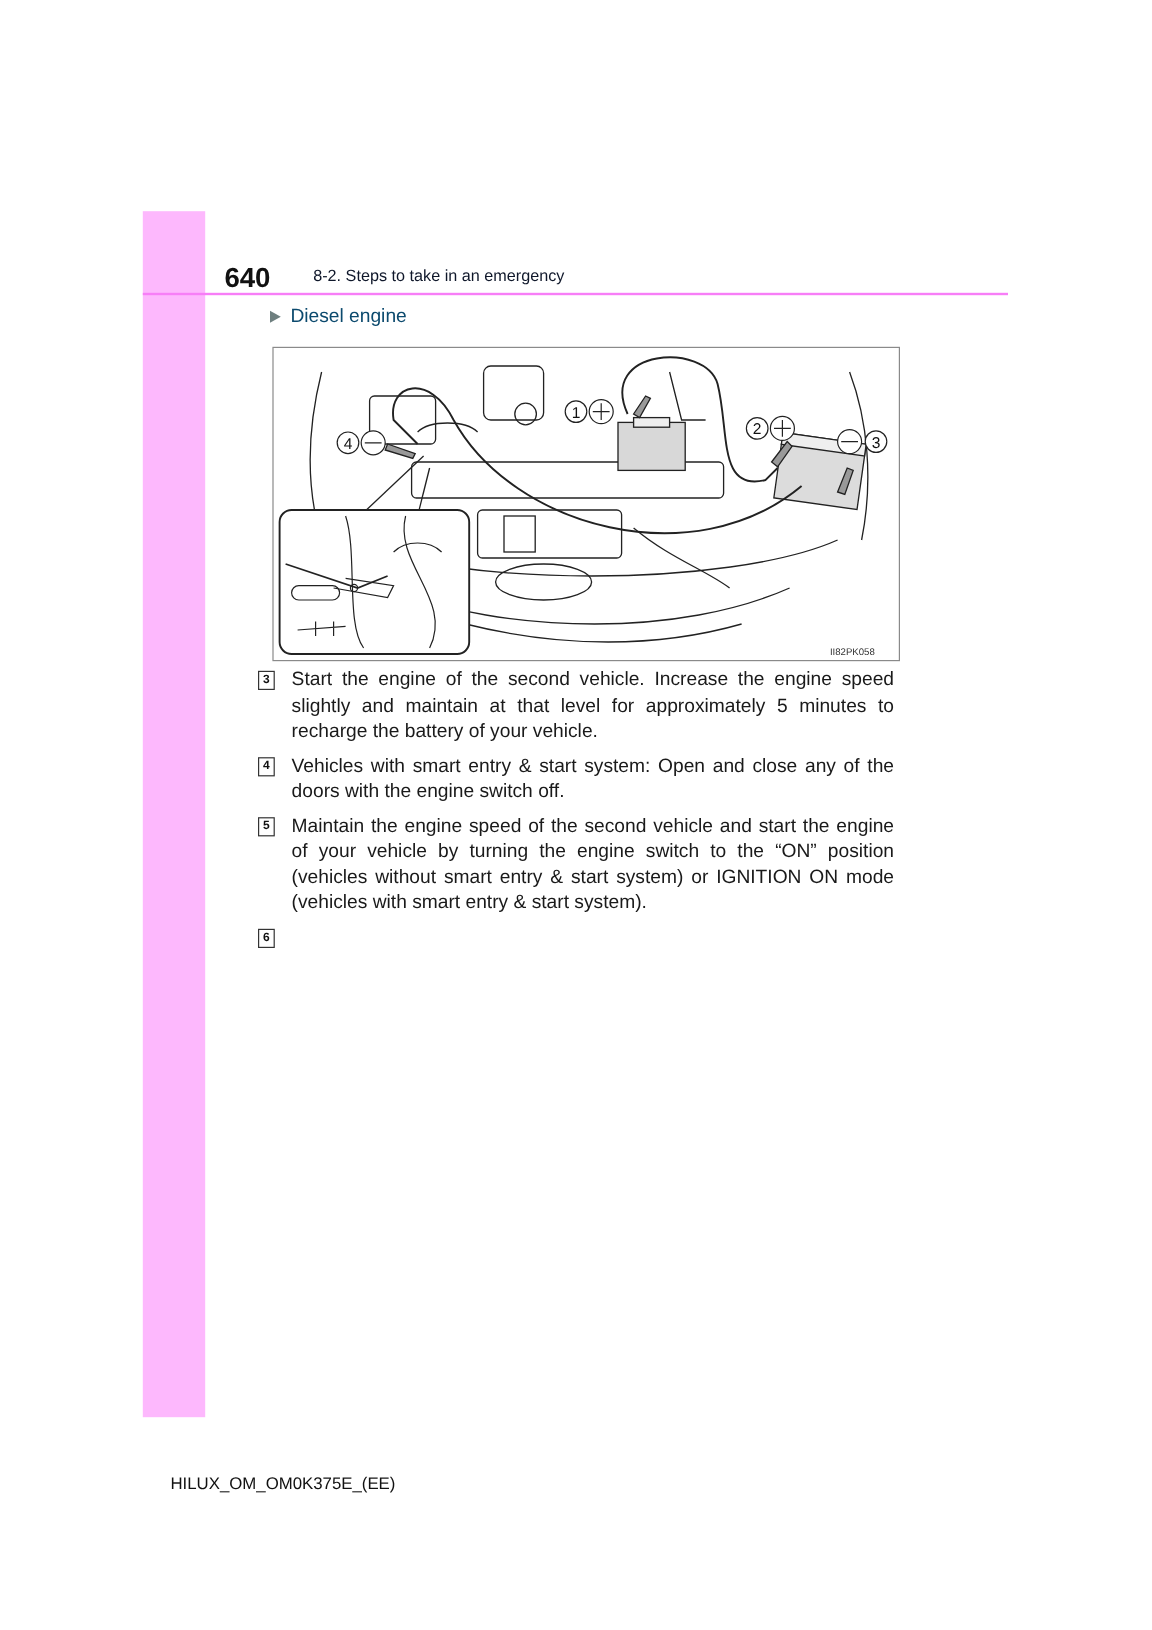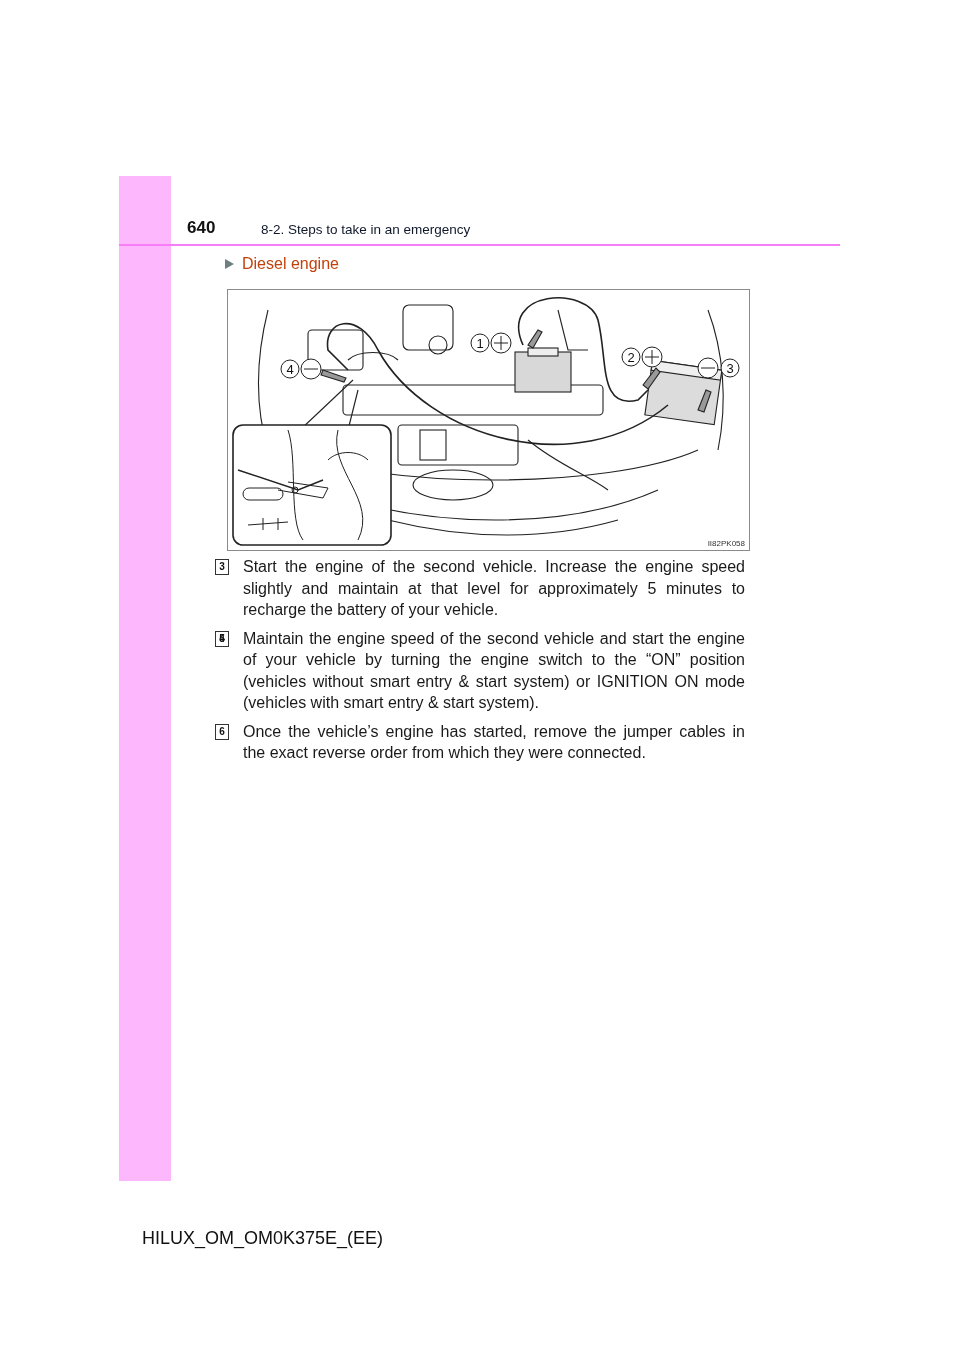--- a/index.html
+++ b/index.html
@@ -1,31 +1,31 @@
 <!DOCTYPE html>
 <html><head>
 <meta charset="utf-8">
 <style>
   html, body { margin: 0; padding: 0; background: #ffffff; }
   body { width: 960px; height: 1358px; position: relative; overflow: hidden;
          font-family: "Liberation Sans", sans-serif; color: #1a1a1a; }
   .sidebar { position: absolute; left: 119px; top: 176px; width: 52px; height: 1005px; background: #fdb8fd; }
   .header-rule { position: absolute; left: 119px; top: 244px; width: 721px; height: 2px; background: #f77ef7; }
-  .page-num { position: absolute; left: 187px; top: 218px; font-weight: bold; font-size: 17px; color: #111; }
+  .page-num { position: absolute; left: 187px; top: 218px; font-weight: bold; font-size: 23px; color: #111; }
   .section-title { position: absolute; left: 261px; top: 222px; font-size: 13.5px; color: #0f172a; }
-  .sub-heading { position: absolute; left: 225px; top: 255px; font-size: 16px; color: #c2410c; display: flex; align-items: center; }
+  .sub-heading { position: absolute; left: 225px; top: 255px; font-size: 16px; color: #0c4a6e; display: flex; align-items: center; }
   .tri { display: inline-block; width: 0; height: 0; border-top: 5px solid transparent; border-bottom: 5px solid transparent; border-left: 9px solid #6e7f7f; margin-right: 8px; }
   .figure { position: absolute; left: 227px; top: 289px; width: 521px; height: 260px; border: 1px solid #8a8a8a; background: #fff; overflow: hidden; }
   .figure svg { position: absolute; left: 0; top: 0; }
-  .fig-code { position: absolute; right: 4px; bottom: 2px; font-size: 8px; color: #333; }
+  .fig-code { position: absolute; right: 20px; bottom: 2px; font-size: 8px; color: #333; }
   .steps { position: absolute; left: 215px; top: 556px; width: 530px; font-size: 16px; line-height: 21.5px; color: #1a1a1a; }
   .step { position: relative; padding-left: 28px; margin-bottom: 7px; text-align: justify; }
   .num { position: absolute; left: 0; top: 3px; width: 12px; height: 14px; border: 1px solid #333; font-size: 10px; font-weight: bold; line-height: 14px; text-align: center; color: #111; }
   .note { padding-left: 10px; text-align: justify; margin-top: 0px; }
-  .footer { position: absolute; left: 142px; top: 1228px; font-size: 18px; color: #111; }
+  .footer { position: absolute; left: 142px; top: 1228px; font-size: 14px; color: #111; }
 </style>
 </head>
 <body>
 
 <div class="sidebar"></div>
 <div class="header-rule"></div>
 <div class="page-num">640</div>
 <div class="section-title">8-2. Steps to take in an emergency</div>
 
 <div class="sub-heading">
@@ -112,24 +112,24 @@
   <div class="fig-code">II82PK058</div>
 </div>
 
 <div class="steps">
   <div class="step">
     <span class="num">3</span>
     <span>Start the engine of the second vehicle. Increase the engine speed slightly and maintain at that level for approximately 5 minutes to recharge the battery of your vehicle.</span>
   </div>
   <div class="step">
     <span class="num">4</span>
+    <span>Vehicles with smart entry &amp; start system: Open and close any of the doors with the engine switch off.</span>
   </div>
   <div class="step">
     <span class="num">5</span>
     <span>Maintain the engine speed of the second vehicle and start the engine of your vehicle by turning the engine switch to the “ON” position (vehicles without smart entry &amp; start system) or IGNITION ON mode (vehicles with smart entry &amp; start system).</span>
   </div>
   <div class="step">
     <span class="num">6</span>
-    <span>Once the vehicle’s engine has started, remove the jumper cables in the exact reverse order from which they were connected.</span>
   </div>
 </div>
 
 <div class="footer">HILUX_OM_OM0K375E_(EE)</div>
 
 </body></html>

